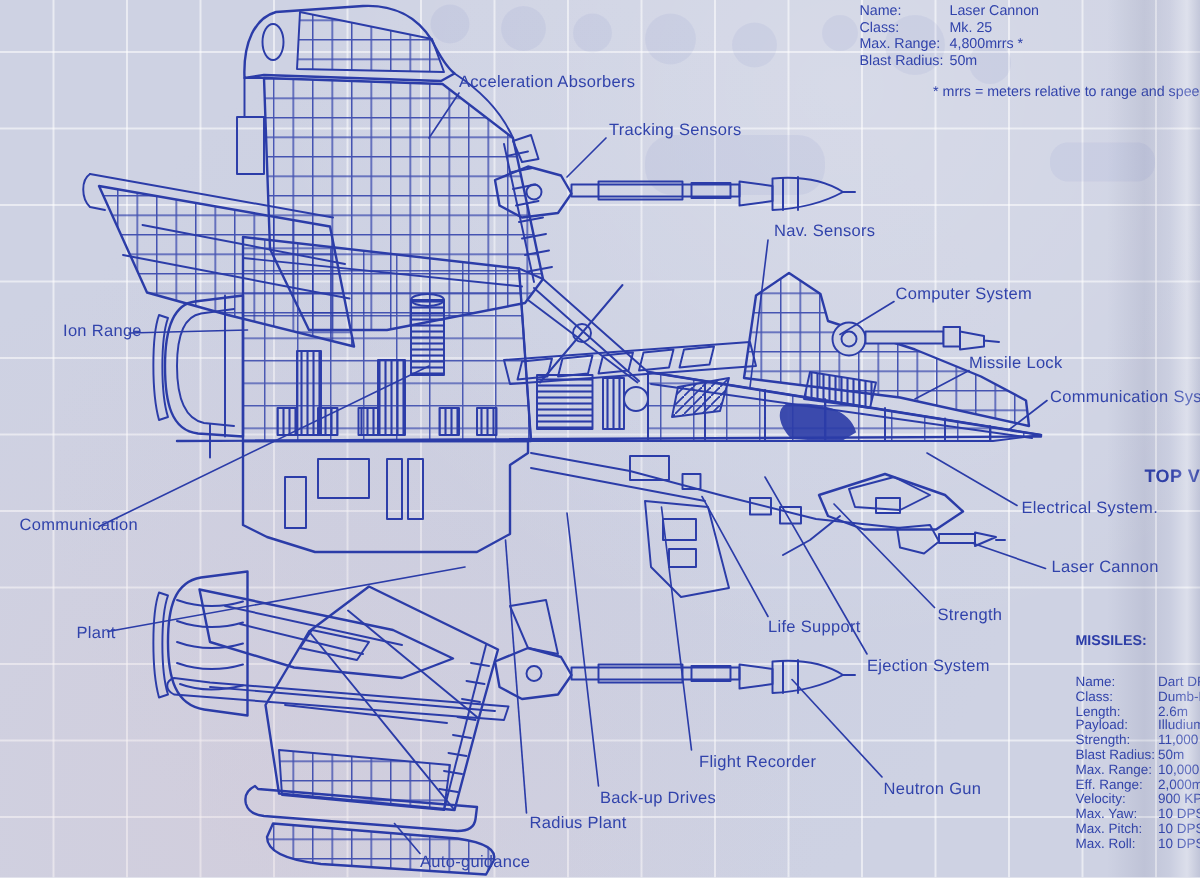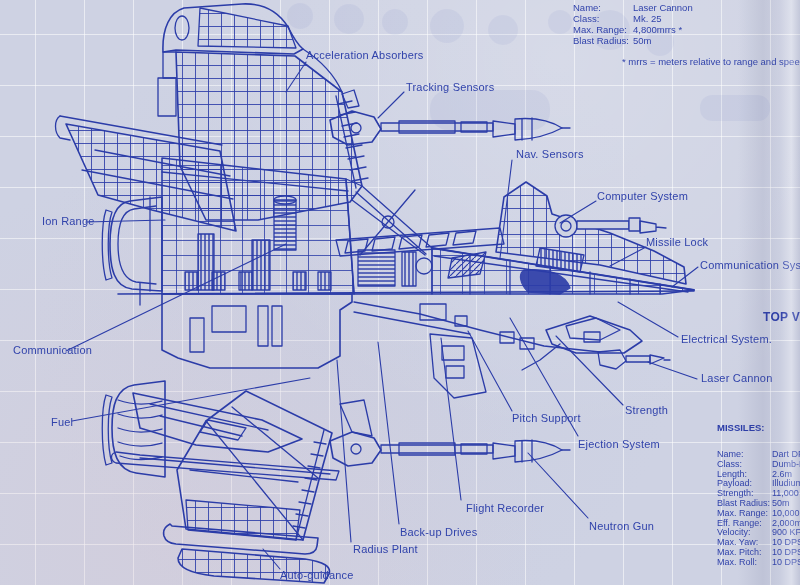--- a/index.html
+++ b/index.html
@@ -267,22 +267,22 @@
   </svg>
 
   <span class="label" style="left:306px;top:49px">Acceleration Absorbers</span>
   <span class="label" style="left:406px;top:81px">Tracking Sensors</span>
   <span class="label" style="left:516px;top:148px">Nav. Sensors</span>
   <span class="label" style="left:597px;top:190px">Computer System</span>
   <span class="label" style="left:646px;top:236px">Missile Lock</span>
   <span class="label" style="left:700px;top:259px">Communication System</span>
   <span class="label" style="left:42px;top:215px">Ion Range</span>
   <span class="label" style="left:13px;top:344px">Communication</span>
-  <span class="label" style="left:51px;top:416px">Fuel</span>
-  <span class="label" style="left:512px;top:412px">Pitch Support</span>
+  <span class="label" style="left:51px;top:416px">Plant</span>
+  <span class="label" style="left:512px;top:412px">Life Support</span>
   <span class="label" style="left:625px;top:404px">Strength</span>
   <span class="label" style="left:578px;top:438px">Ejection System</span>
   <span class="label" style="left:681px;top:333px">Electrical System.</span>
   <span class="label" style="left:701px;top:372px">Laser Cannon</span>
   <span class="label" style="left:466px;top:502px">Flight Recorder</span>
   <span class="label" style="left:589px;top:520px">Neutron Gun</span>
   <span class="label" style="left:400px;top:526px">Back-up Drives</span>
   <span class="label" style="left:353px;top:543px">Radius Plant</span>
   <span class="label" style="left:280px;top:569px">Auto-guidance</span>
 

